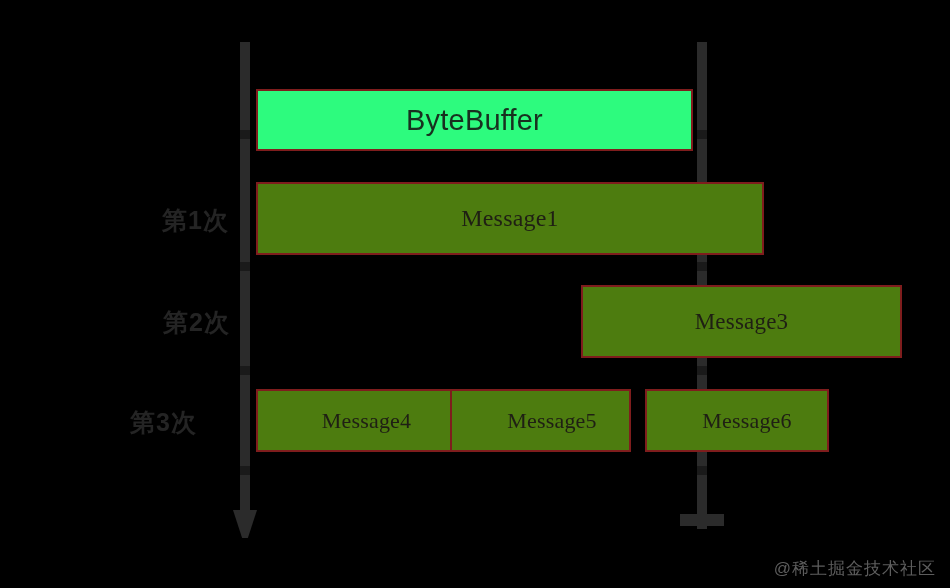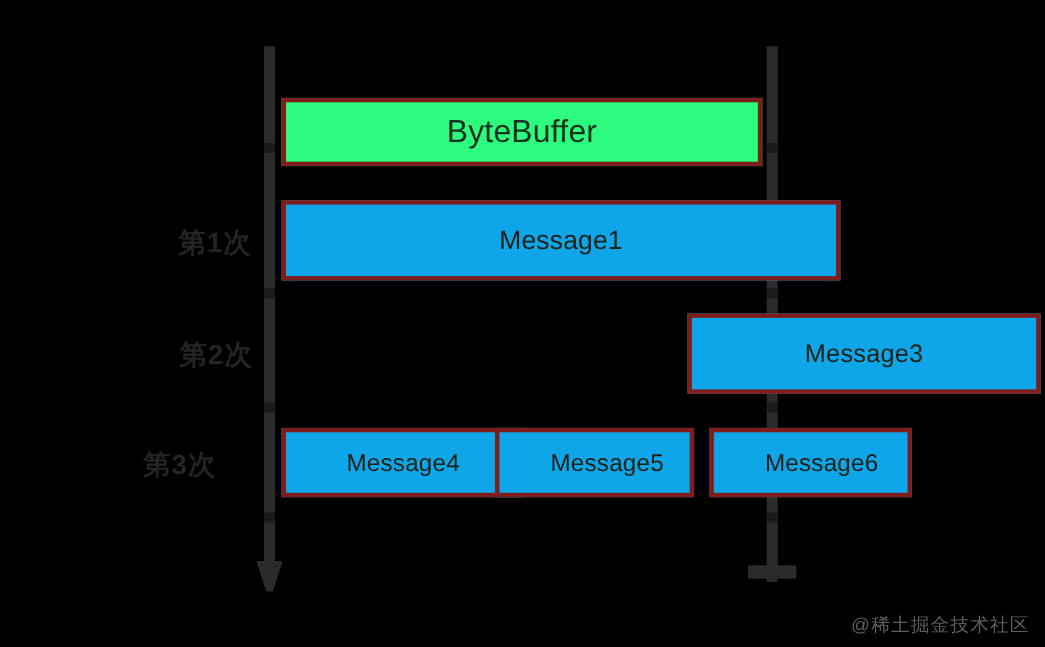--- a/index.html
+++ b/index.html
@@ -49,35 +49,35 @@
   .tick {
     position: absolute;
     width: 10px;
     height: 9px;
     background: #1a1a1a;
   }
 
   
   .box {
     position: absolute;
-    border: 4px solid #7f1d1d;
+    border: 2px solid #7f1d1d;
     box-sizing: border-box;
     display: flex;
     align-items: center;
     justify-content: center;
     color: #1f1f14;
     letter-spacing: 0.2px;
   }
   .box.green  { background: #2dfb7e; }
-  .box.yellow { background: #0ea5e9; }
+  .box.yellow { background: #4d7c0f; font-family: Liberation Serif, serif; }
 
   .box-bytebuffer { left: 256px; top: 89px;  width: 437px; height: 62px; font-size: 29px; color:#18301f; }
   .box-msg1 { left: 256px; top: 182px; width: 508px; height: 73px; font-size: 24px; }
   .box-msg2 { left: 256px; top: 285px; width: 318px; height: 73px; font-size: 23px; }
-  .box-msg3 { left: 581px; top: 285px; width: 321px; height: 73px; font-size: 23px; margin-left: 44px; }
+  .box-msg3 { left: 581px; top: 285px; width: 321px; height: 73px; font-size: 23px; }
   .box-msg4 { left: 256px; top: 389px; width: 221px; height: 63px; font-size: 22px; }
   .box-msg5 { left: 450px; top: 389px; width: 181px; height: 63px; font-size: 22px; padding-left: 23px; }
   .box-msg6 { left: 645px; top: 389px; width: 184px; height: 63px; font-size: 22px; padding-left: 20px; }
 
   
   .row-label {
     position: absolute;
     left: 130px;
     width: 100px;
     color: #242424;

